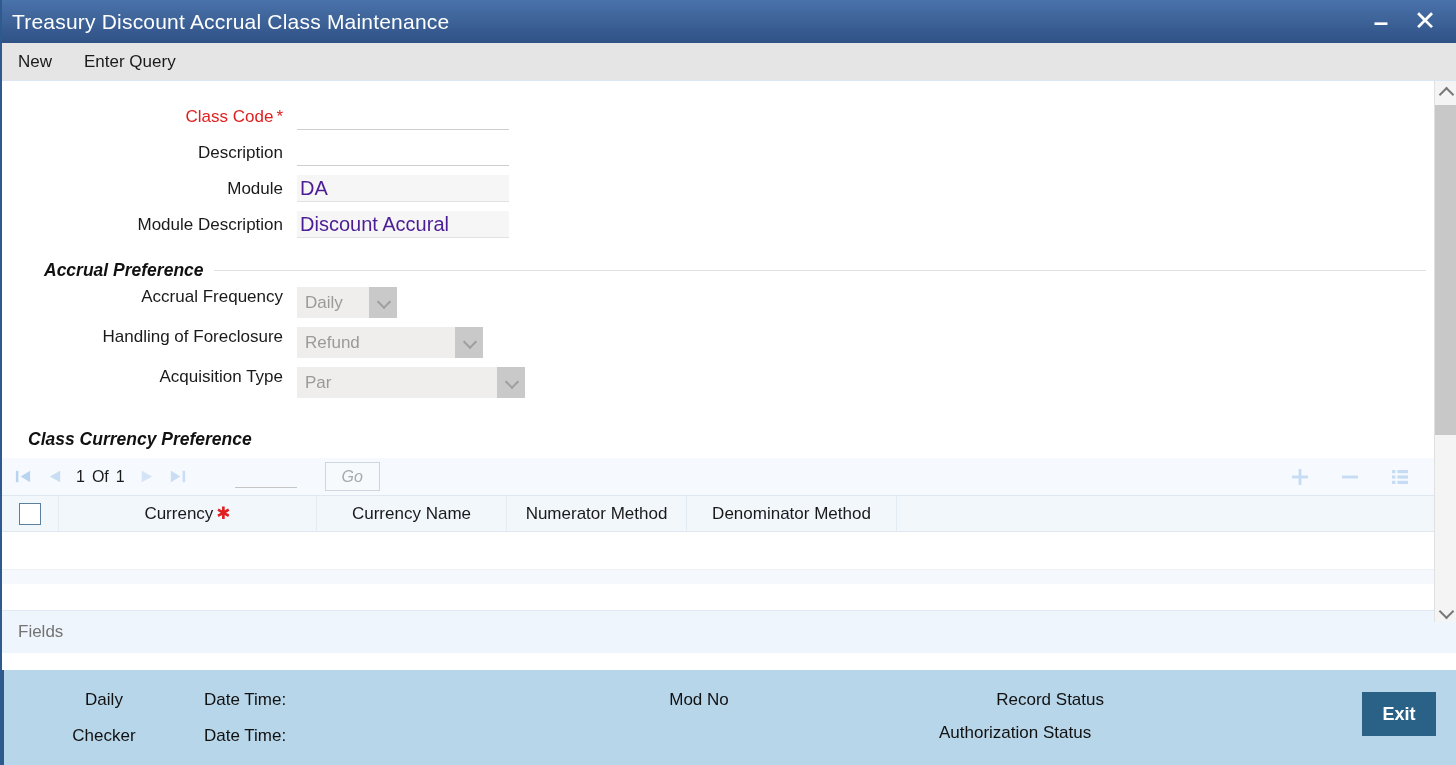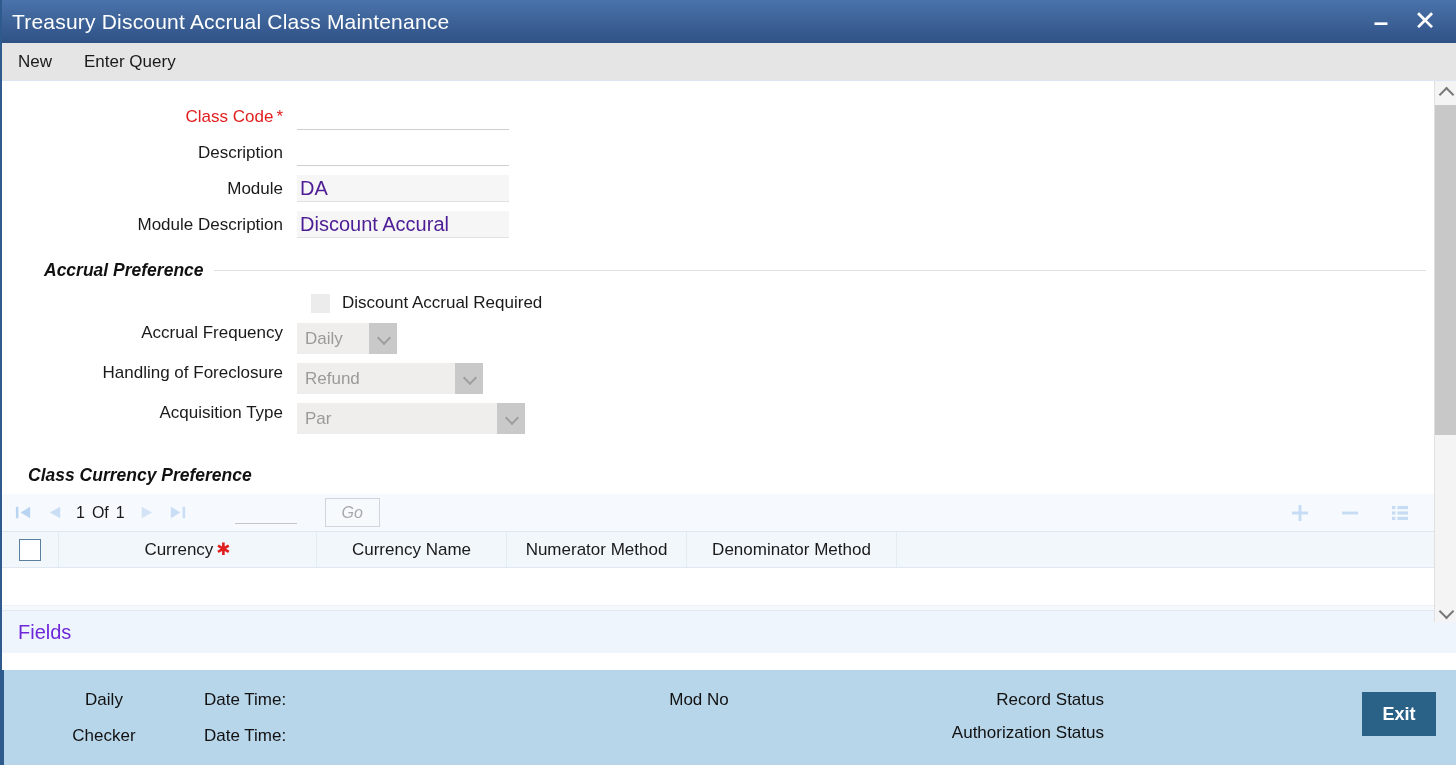--- a/index.html
+++ b/index.html
@@ -191,21 +191,21 @@
     width: 100%; height: 24px; background: #e6e6e6;
     display: flex; align-items: center; justify-content: center;
   }
 
   
   .fields-strip {
     height: 43px; background: #eff5fd;
     display: flex; align-items: center; padding-left: 16px;
     border-top: 1px solid #e0e9f3;
   }
-  .fields-link { font-size: 20px; color: #6d28d9; cursor: pointer; }
+  .fields-link { font-size: 17px; color: #737373; cursor: pointer; }
 
   
   .footer {
     position: absolute; left: 0; bottom: 0;
     width: 1456px; height: 95px;
     background: #b8d6ea;
     border-left: 2px solid #2e5a8e;
     display: flex; align-items: flex-start;
     padding-top: 12px;
   }
@@ -285,25 +285,20 @@
       <div class="field-row">
         <span class="field-label">Module Description</span>
         <input class="field-input filled" type="text" value="Discount Accural" style="">
       </div>
 
       <div class="section">
         <span class="section-title">Accrual Preference</span>
         <span class="section-rule"></span>
       </div>
 
-      <div class="check-row">
-        <span class="check-spacer"></span>
-        <span class="cb-disabled"></span>
-        <span class="check-label">Discount Accrual Required</span>
-      </div>
 
       <div class="sel-row">
         <span class="sel-label">Accrual Frequency</span>
         <span class="sel-wrap">
           <span class="sel-box" style="width:72px">Daily</span>
           <span class="sel-arrow">
               <span class="chev"></span>
             </span>
         </span>
       </div>
@@ -428,18 +423,18 @@
     </div>
     <div class="foot-col" style="width:350px">
       <div class="foot-line">Date Time:</div>
       <div class="foot-line">Date Time:</div>
     </div>
     <div class="foot-col" style="width:290px;text-align:center">
       <div class="foot-line">Mod No</div>
     </div>
     <div class="foot-col" style="width:260px;text-align:right">
       <div class="foot-line">Record Status</div>
-      <div class="foot-line wrapped" style="width:165px;margin-left:auto;text-align:right;white-space:normal">Authorization Status</div>
+      <div class="foot-line wrapped" style="width:165px;margin-left:auto;text-align:left;white-space:normal">Authorization Status</div>
     </div>
     <button class="exit-btn">Exit</button>
   </div>
 
 </div>
 
 </body></html>

